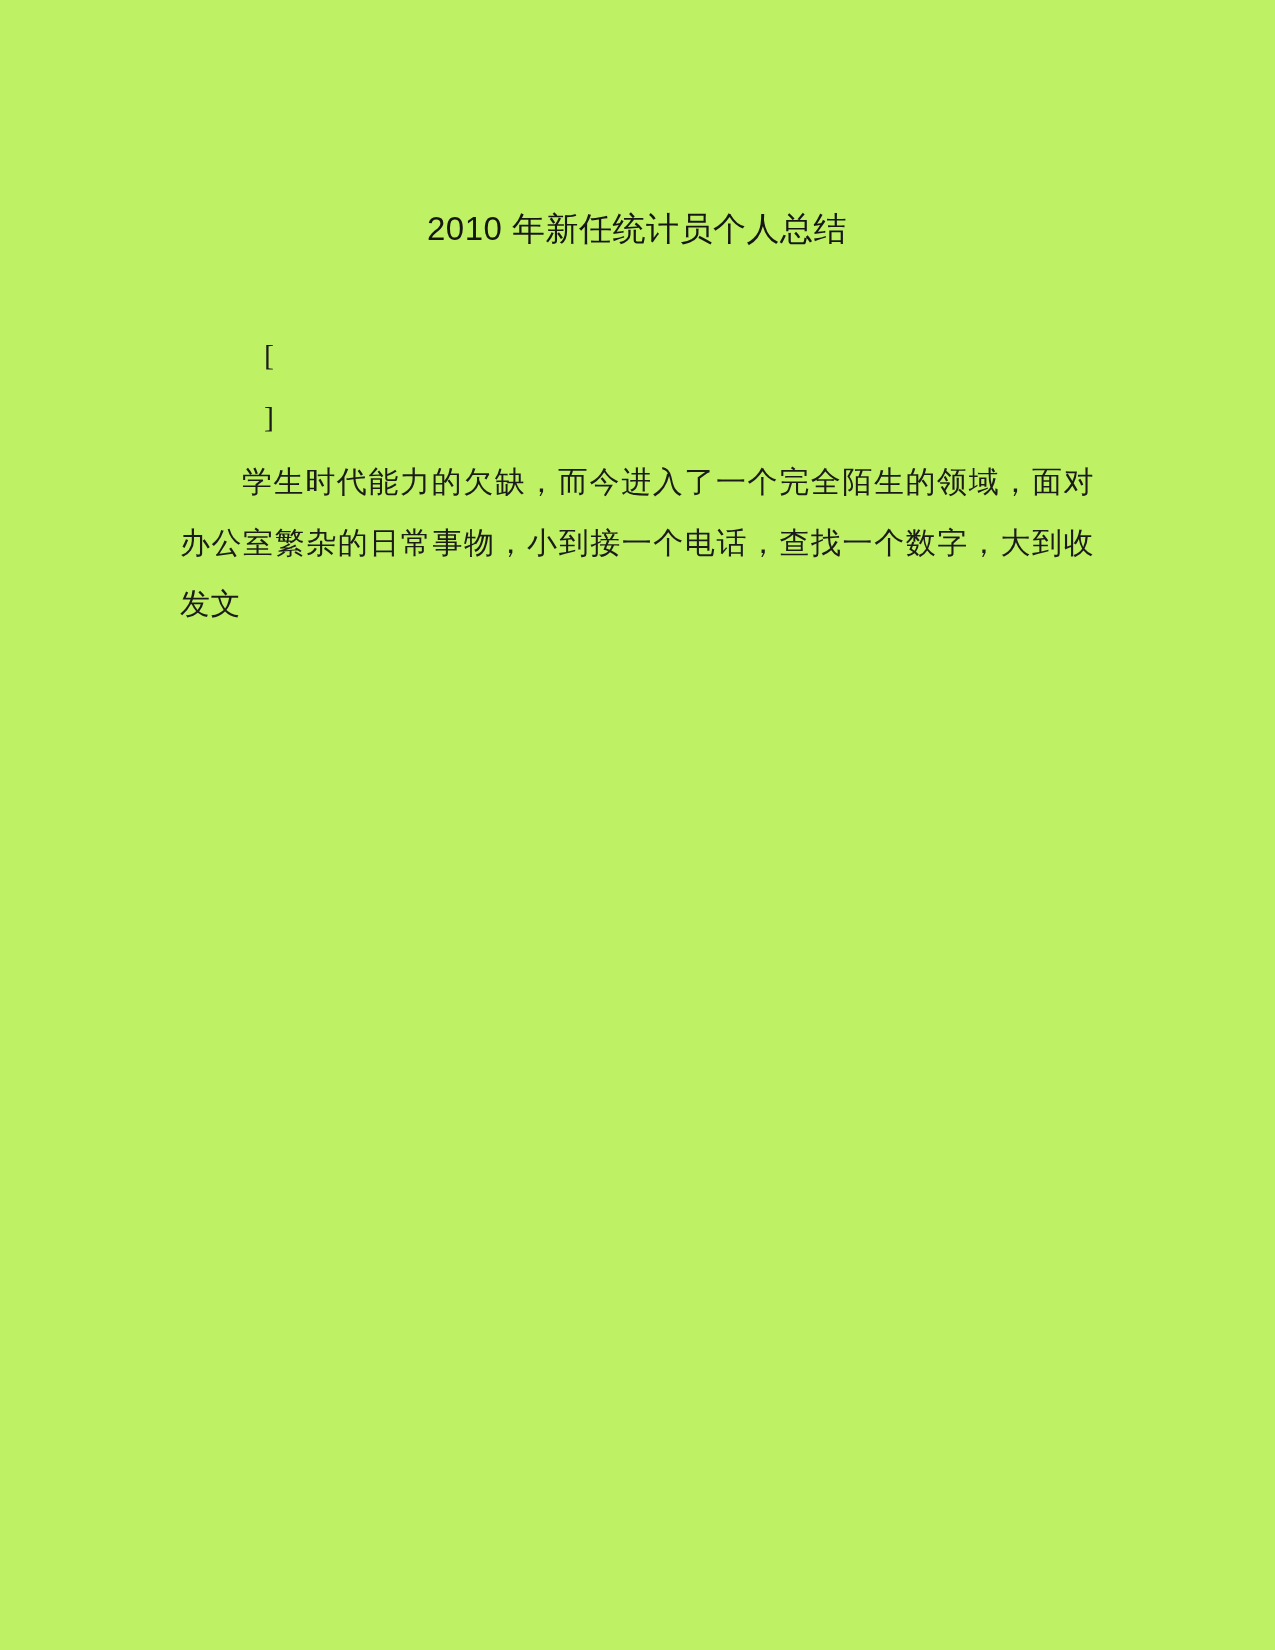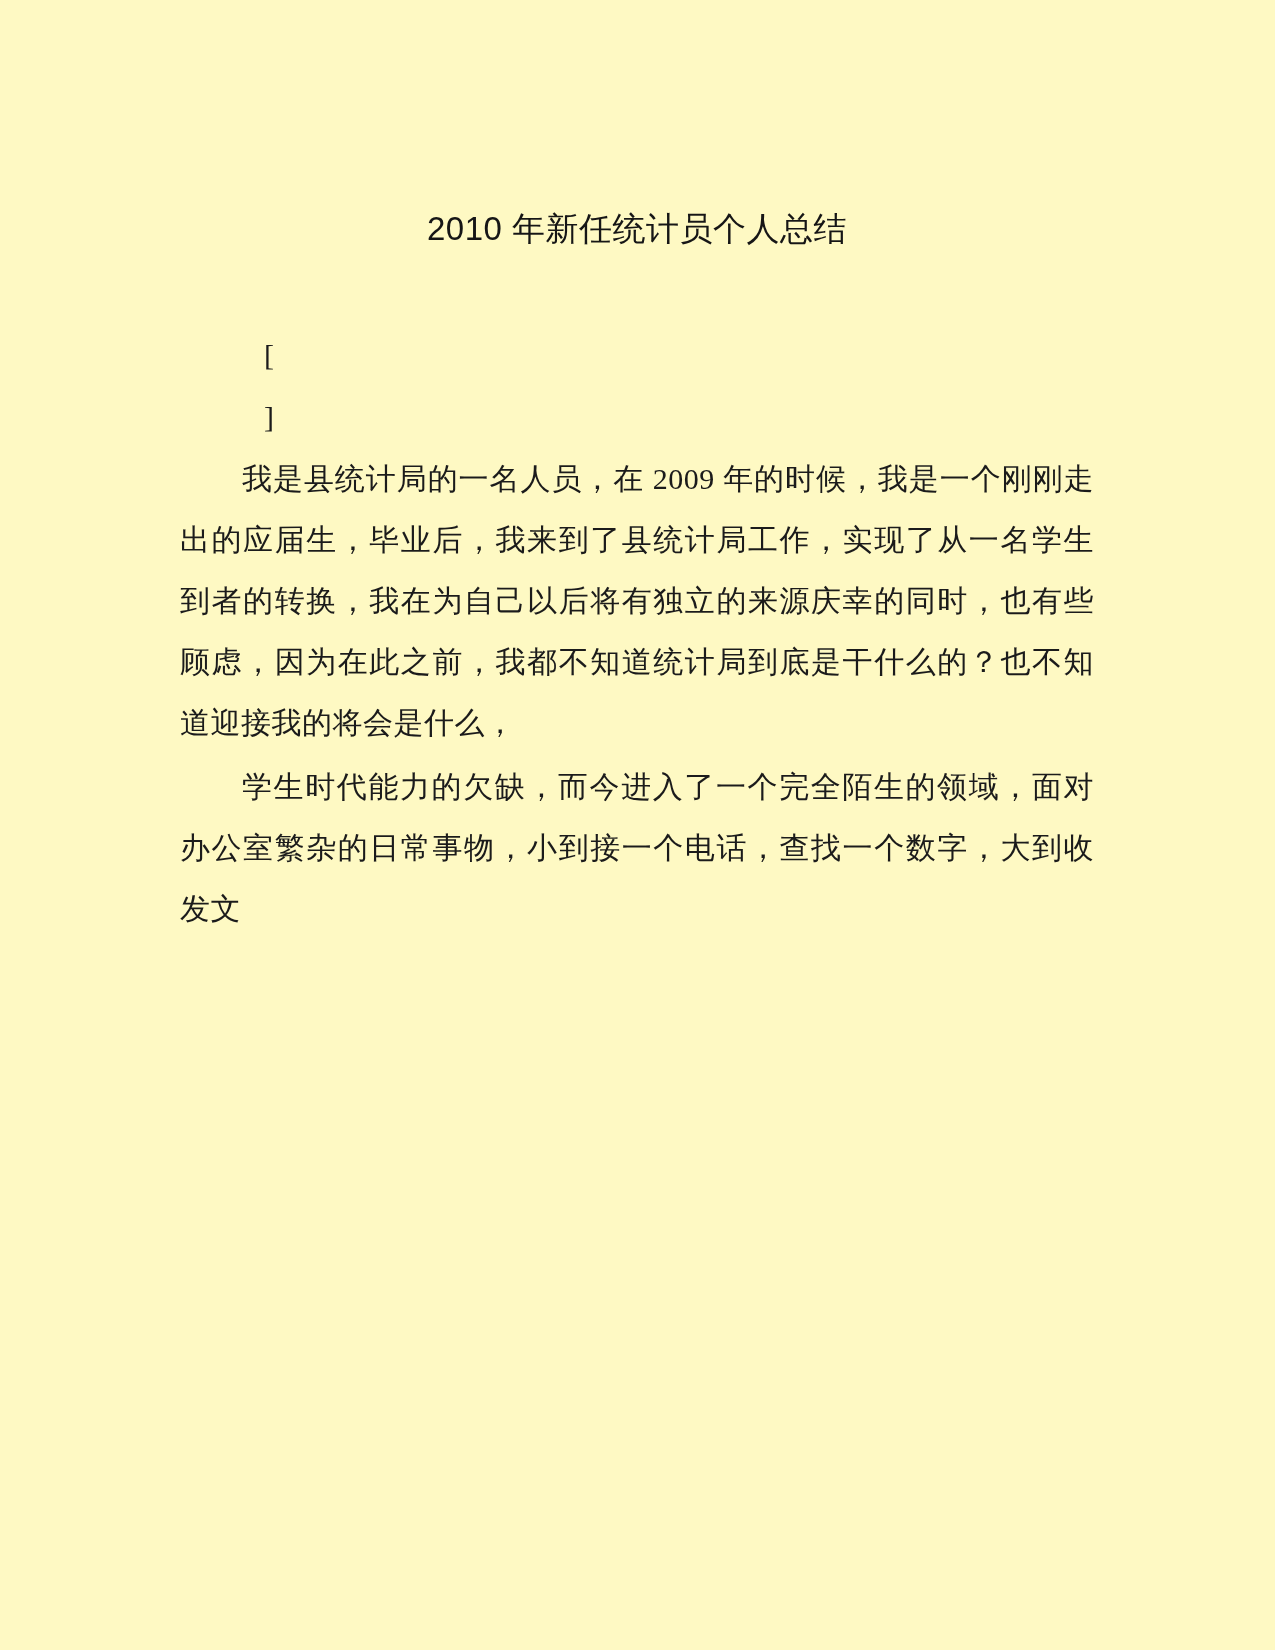--- a/index.html
+++ b/index.html
@@ -5,21 +5,21 @@
   * { box-sizing: border-box; }
   html, body { margin: 0; padding: 0; }
   body {
     background: #ffffff;
     font-family: "Liberation Serif", serif;
   }
   .page {
     position: relative;
     width: 1275px;
     height: 1650px;
-    background: #fef9c3;
+    background: #bef264;
     overflow: hidden;
     color: #1b1b1b;
   }
   .content {
     position: absolute;
     top: 0;
     left: 180px;
     width: 914px;
     padding-top: 206px;
   }
@@ -61,20 +61,19 @@
 <div class="page">
   <div class="content">
 
     <h1 class="doc-title">2010 年新任统计员个人总结</h1>
 
     <div class="bracket-block">
       <p class="bracket-line">[</p>
       <p class="bracket-line">]</p>
     </div>
 
-    <p class="para">我是县统计局的一名人员，在 2009 年的时候，我是一个刚刚走出的应届生，毕业后，我来到了县统计局工作，实现了从一名学生到者的转换，我在为自己以后将有独立的来源庆幸的同时，也有些顾虑，因为在此之前，我都不知道统计局到底是干什么的？也不知道迎接我的将会是什么，</p>
 
 
 
     <p class="para last">学生时代能力的欠缺，而今进入了一个完全陌生的领域，面对办公室繁杂的日常事物，小到接一个电话，查找一个数字，大到收发文</p>
 
   </div>
 </div>
 
 </body></html>

